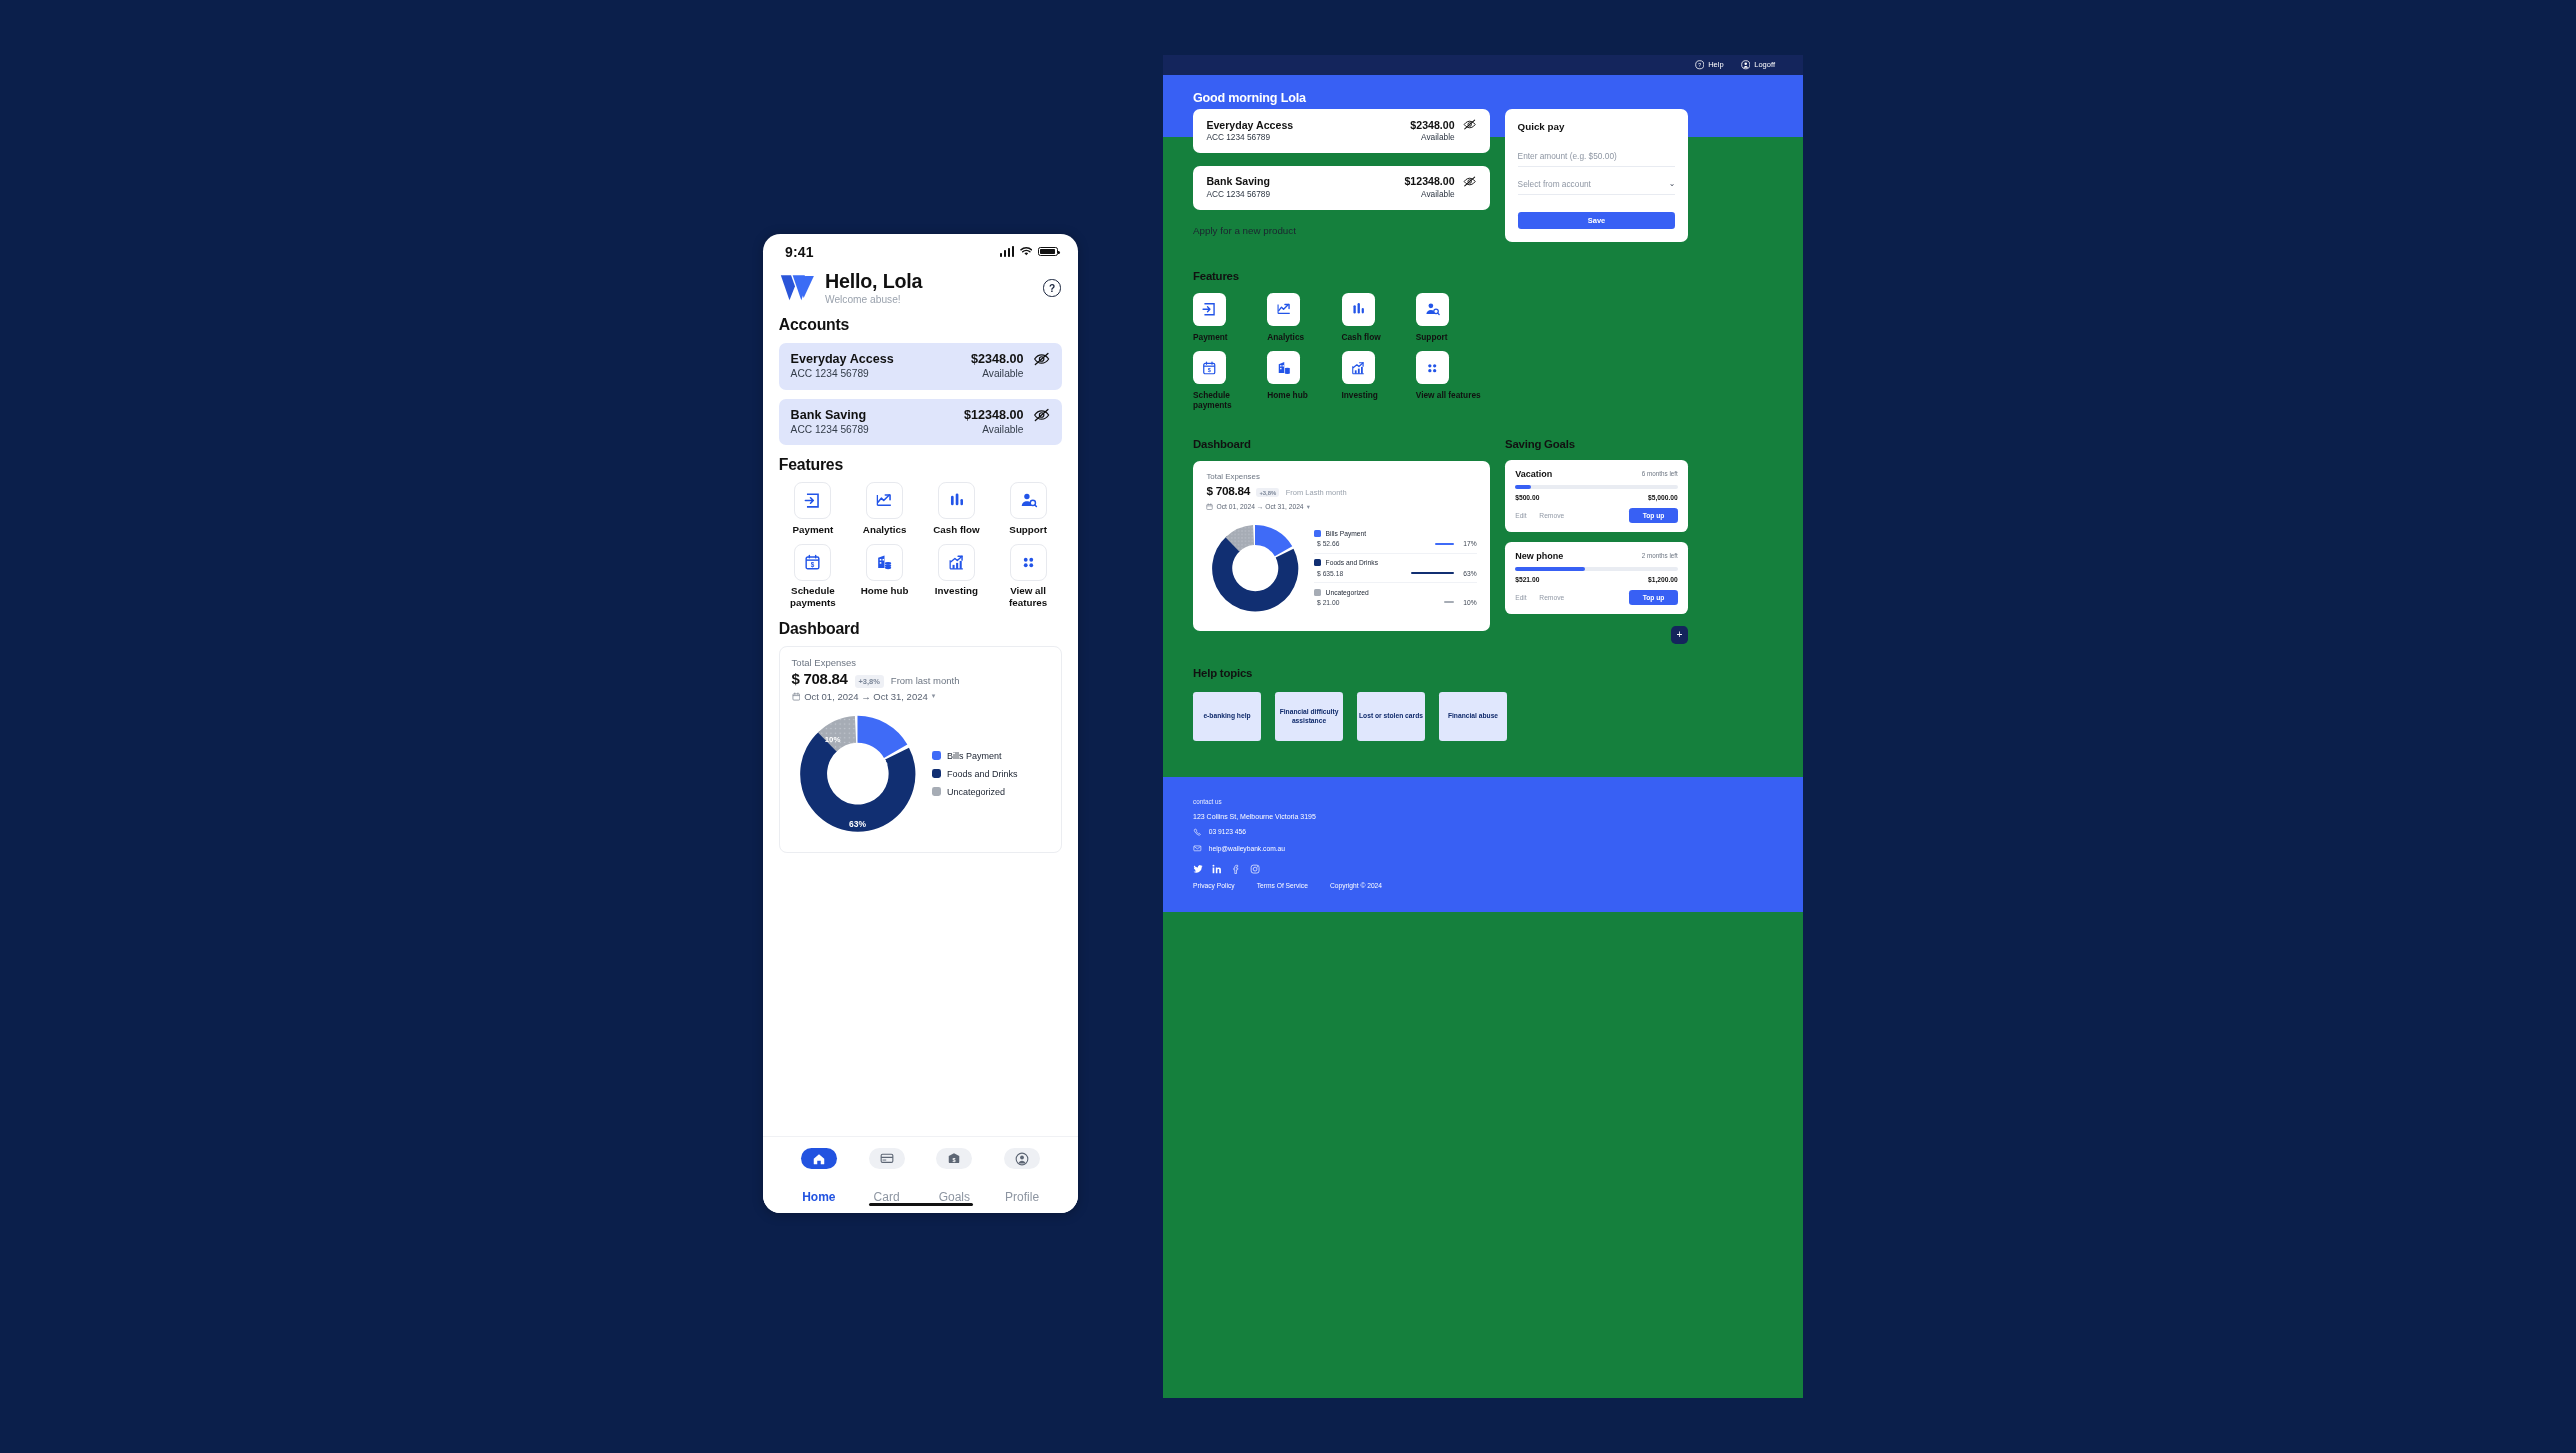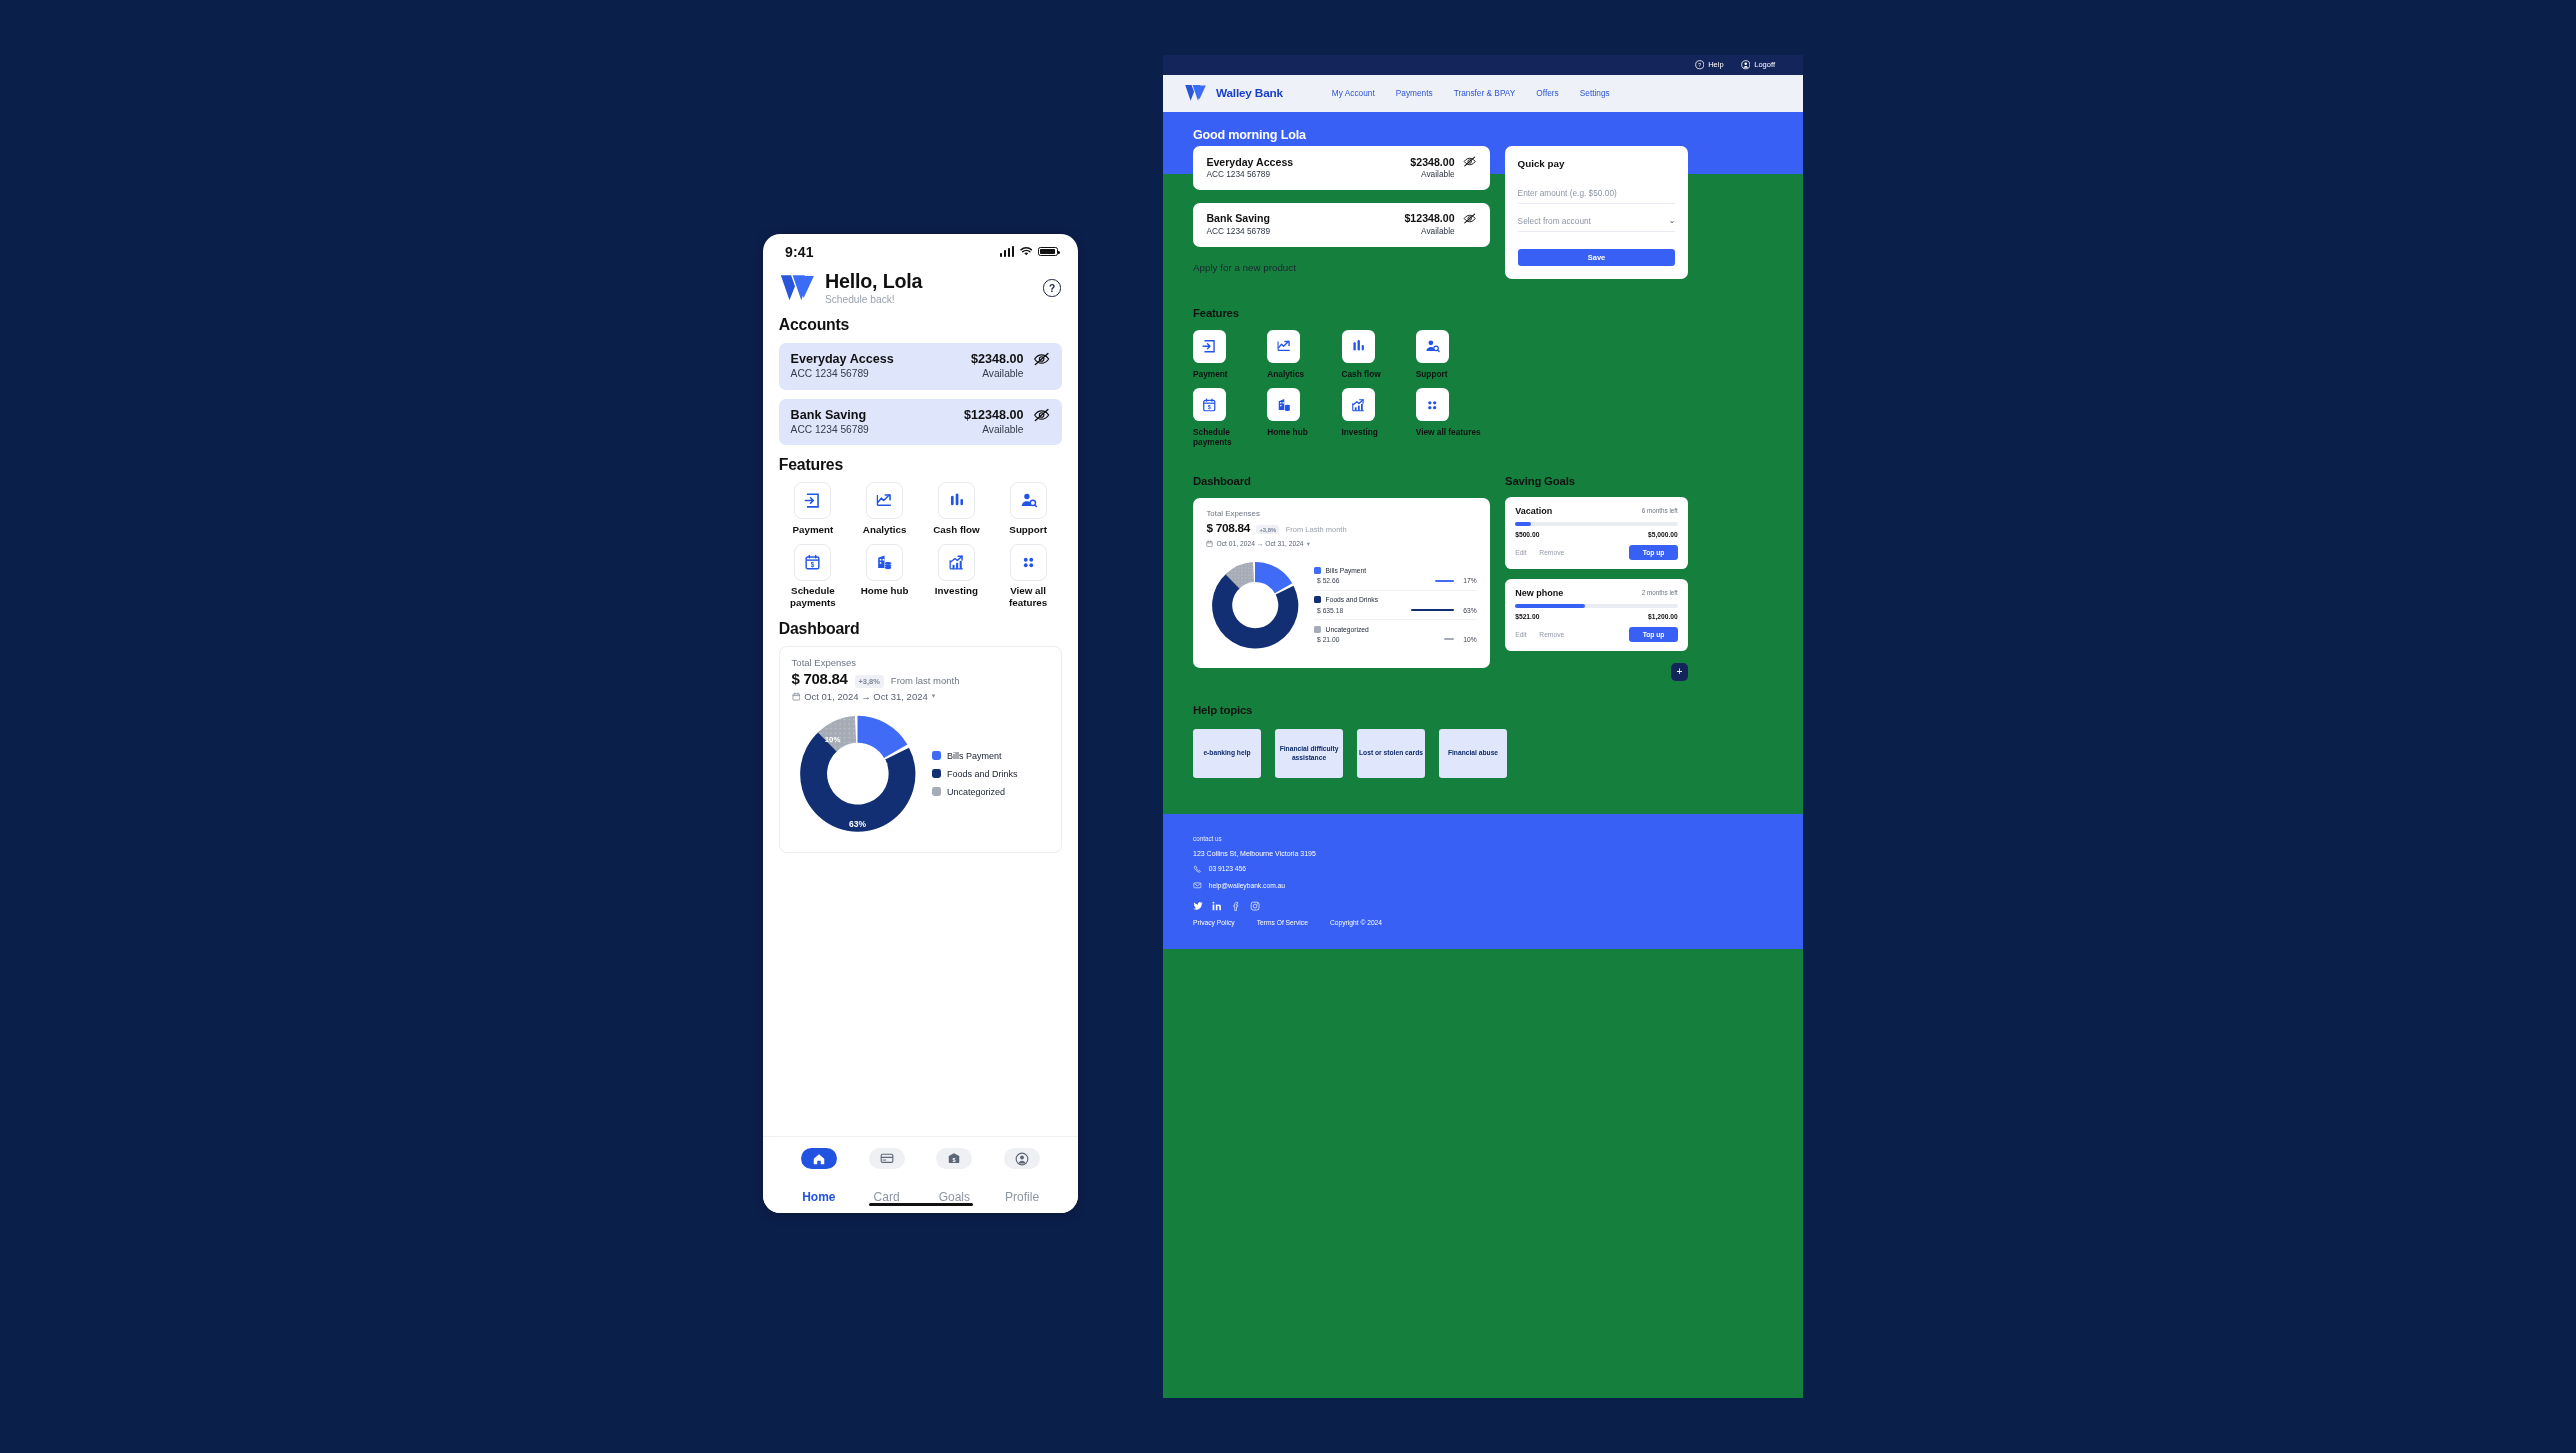--- a/index.html
+++ b/index.html
@@ -209,21 +209,21 @@
 
   <div class="ph-head">
     <svg class="ph-logo" viewBox="0 0 54 40">
       <path d="M2 4 L13 36 L20 18 L15 4 Z" fill="#2a55d8"></path>
       <path d="M17 4 L28 36 L37 10 L32 4 Z" fill="#3b6cf5"></path>
       <path d="M36 4 L44 4 L30 34 Z" fill="#2a55d8" opacity="0"></path>
       <path d="M33 5 L44 5 L31 33 L27 20 Z" fill="#3b6cf5"></path>
     </svg>
     <div class="ph-greet">
       <h1>Hello, Lola</h1>
-      <p>Schedule back!</p>
+      <p>Welcome abuse!</p>
     </div>
     <span class="helpq">?</span>
   </div>
 
   <div class="sec-title">Accounts</div>
 
   <div class="acct">
     <div class="acct-row">
       <span class="acct-name">Everyday Access</span>
       <span class="acct-amt">$2348.00</span>
@@ -460,37 +460,20 @@
     <span class="topbar-item">
       <svg class="ic-circ" viewBox="0 0 14 14">
         <circle cx="7" cy="7" r="6" fill="none" stroke="#fff" stroke-width="1.2"></circle>
         <circle cx="7" cy="5.6" r="1.9" fill="#fff"></circle>
         <path d="M3.6 11.6c.7-1.8 2-2.7 3.4-2.7s2.7.9 3.4 2.7" fill="#fff"></path>
       </svg>
       <span>Logoff</span>
     </span>
   </div>
 
-  <div class="navbar">
-    <div class="brand">
-      <svg class="brand-logo" viewBox="0 0 54 40">
-        <path d="M2 4 L13 36 L20 18 L15 4 Z" fill="#2a55d8"></path>
-        <path d="M17 4 L28 36 L37 10 L32 4 Z" fill="#3b6cf5"></path>
-        <path d="M33 5 L44 5 L31 33 L27 20 Z" fill="#3b6cf5"></path>
-      </svg>
-      <span class="brand-name">Walley Bank</span>
-    </div>
-    <div class="nav-links">
-      <span class="nav-link">My Account</span>
-      <span class="nav-link">Payments</span>
-      <span class="nav-link">Transfer &amp; BPAY</span>
-      <span class="nav-link">Offers</span>
-      <span class="nav-link">Settings</span>
-    </div>
-  </div>
 
   <div class="hero">
     <h2>Good morning Lola</h2>
   </div>
 
   <div class="main-pad">
     <div class="cols">
       <div class="col-l">
         <div class="wcard">
           <div class="wacct-top">

